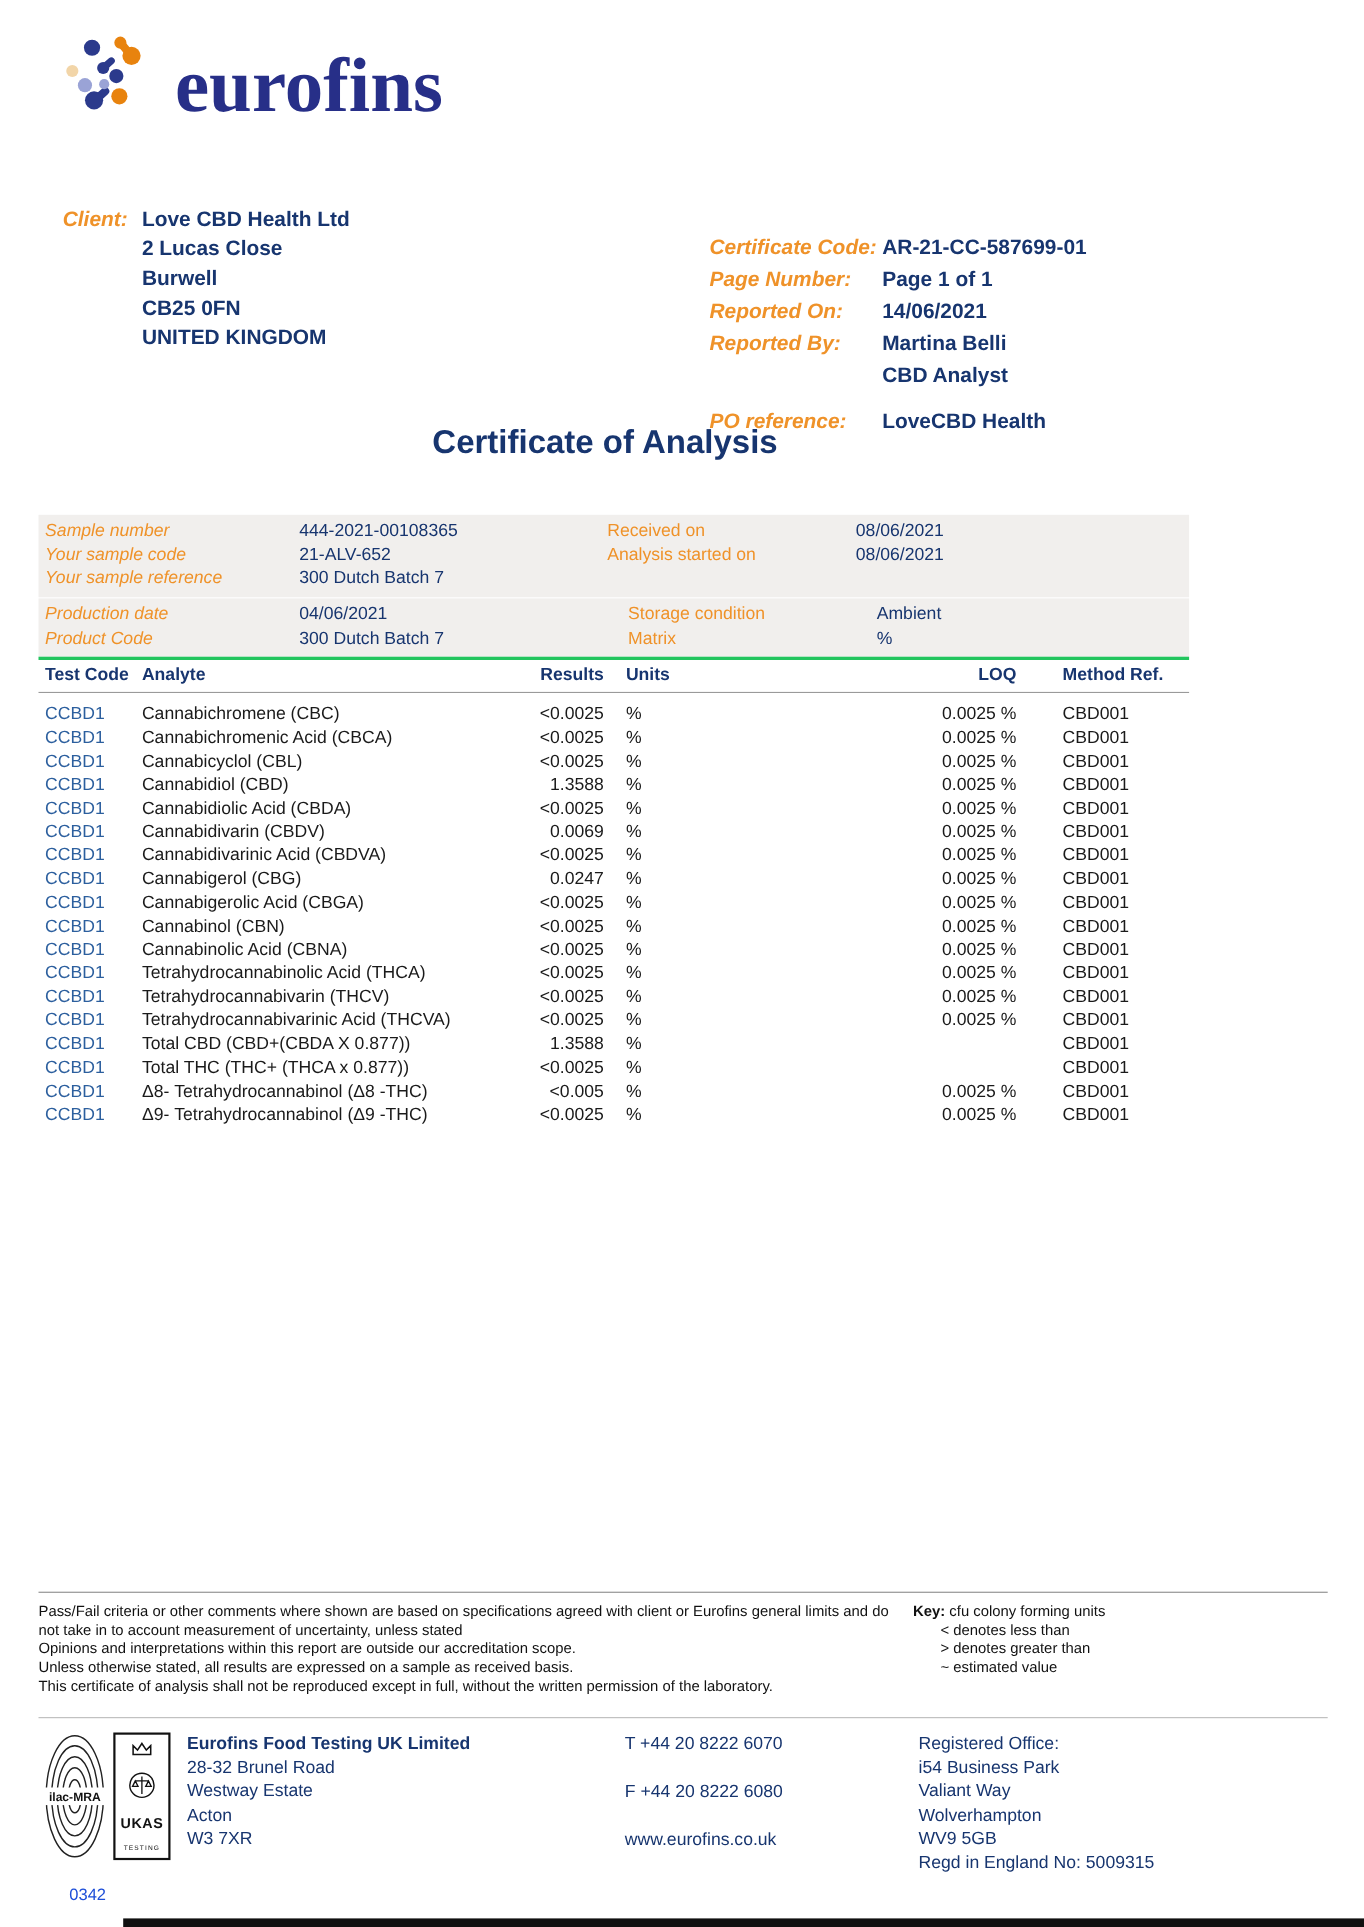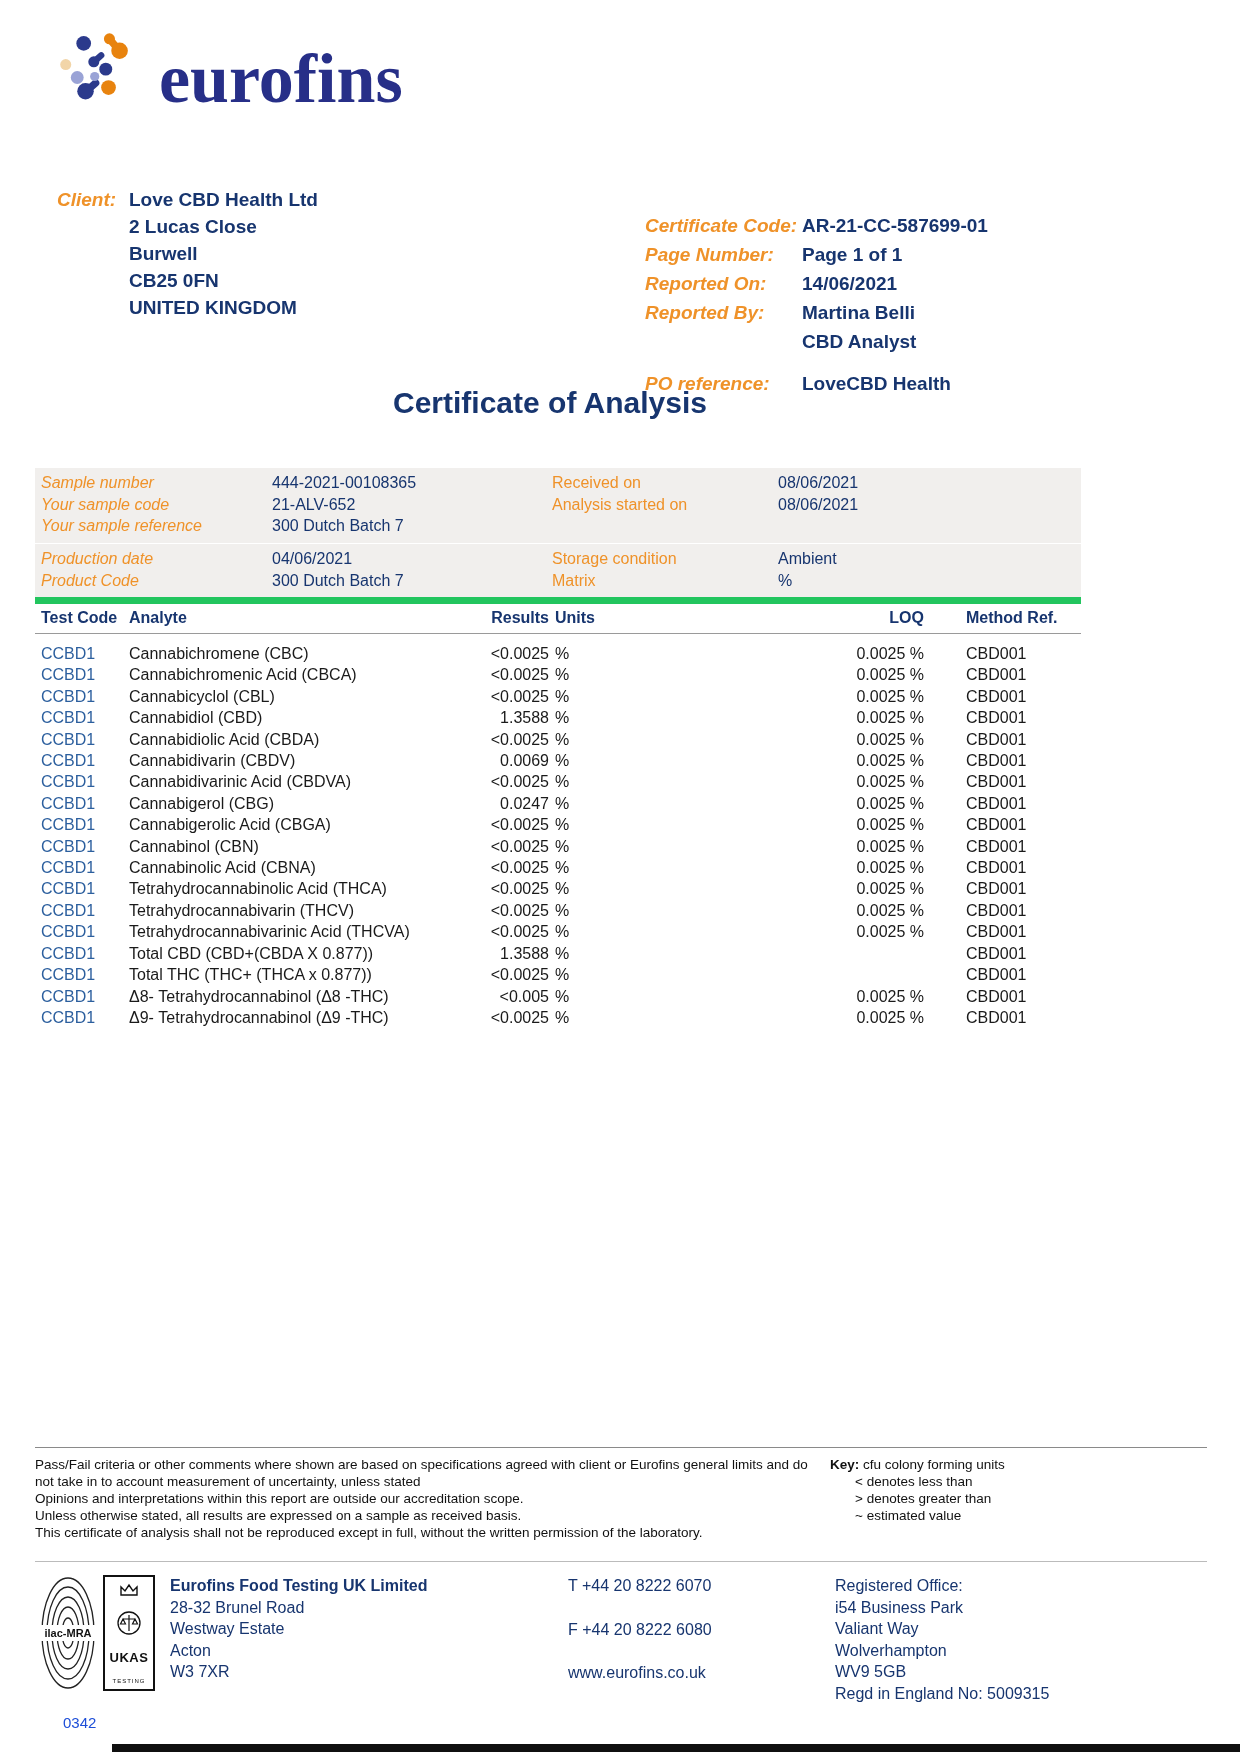--- a/index.html
+++ b/index.html
@@ -28,42 +28,42 @@
   .meta-row .lbl { width:157px; line-height:29px; }
   .po { top:344px; }
 
   .title { position:absolute; left:0; top:386px; width:1100px; text-align:center;
            font-size:30px; color:#17356f; font-weight:bold; }
 
   
   .info-block { position:absolute; left:35px; width:1046px; background:#f1efed;
                 font-size:16px; display:flex; padding:4px 0 6px 6px; }
   .block1 { top:468px; }
-  .block2 { top:544px; }
+  .block2 { top:544px;gap:19px; }
   .info-col.left  { width:511px; }
   .info-col.right { flex:1; }
   .info-row { display:flex; line-height:21.5px; }
   .ilbl { color:#ef9229; }
   .left  .ilbl { width:231px;font-style:italic; }
   .right .ilbl { width:226px; }
   .ival { color:#17356f; }
 
   
   .results { position:absolute; left:35px; top:597px; width:1046px; font-size:16px; }
   .thead, .trow {
     display:grid;
     grid-template-columns:88px 300px 120px 50px 230px 95px 42px auto;
     padding-left:6px;
   }
-  .thead { border-top:7px solid #22c55e; border-bottom:1px solid #9a9a9a;
+  .thead { border-top:3px solid #22c55e; border-bottom:1px solid #9a9a9a;
            padding-top:5px; padding-bottom:6px; color:#17356f; font-weight:bold; }
   .tbody { padding-top:9px; }
   .trow { line-height:21.4px; }
   .c3 { text-align:right; }
-  .c4 { padding-left:6px; }
+  .c4 { padding-left:20px; }
   .c6 { text-align:right; }
   .code { color:#2c5f9e; }
 
   
   .disclaimer { position:absolute; left:35px; top:1447px; width:1172px;
                 border-top:1px solid #8a8a8a; padding-top:8px; display:flex;
                 font-size:13.5px; line-height:17px; color:#111; }
   .disc-text { width:795px; }
   .key { }
   .key-first b { font-weight:bold; }

